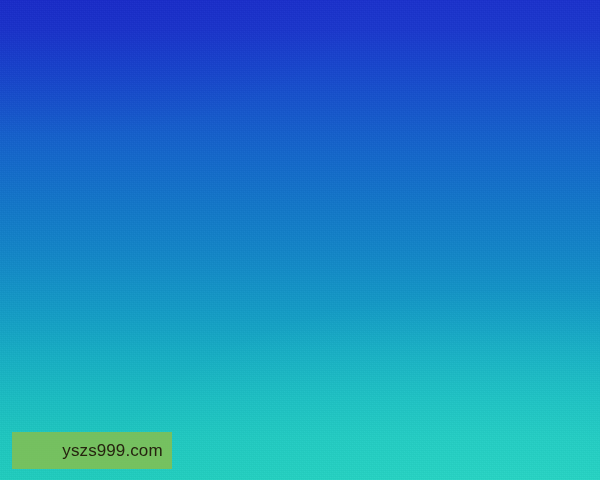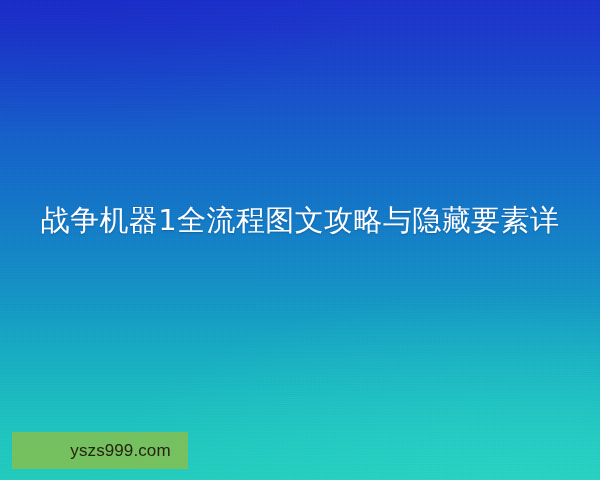--- a/index.html
+++ b/index.html
@@ -85,21 +85,21 @@
     letter-spacing: 0.4px;
     white-space: nowrap;
     text-shadow: 0 1px 2px rgba(0,24,90,0.28);
   }
 
   
   .watermark {
     position: absolute;
     left: 12px;
     top: 432px;
-    width: 176px;
+    width: 160px;
     height: 37px;
     background: rgba(150, 190, 60, 0.72);
     display: flex;
     align-items: center;
     justify-content: center;
     box-sizing: border-box;
     padding-left: 41px;
   }
   .watermark-text {
     color: #26230f;
@@ -114,20 +114,19 @@
 </head>
 <body>
 
 <div id="card">
 
   <div class="bg-gradient"></div>
   <div class="bg-sheen"></div>
   <div class="bg-noise"></div>
 
   <div class="title-block">
-    <span class="title-line">战争机器1全流程图文攻略与隐藏要素详</span>
   </div>
 
   <div class="watermark">
     <span class="watermark-text">yszs999.com</span>
   </div>
 
 </div>
 
 </body></html>

